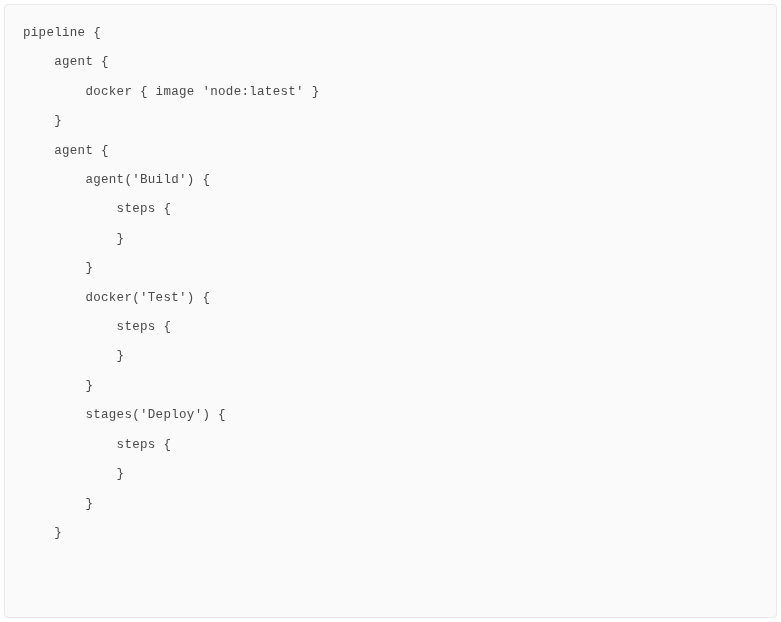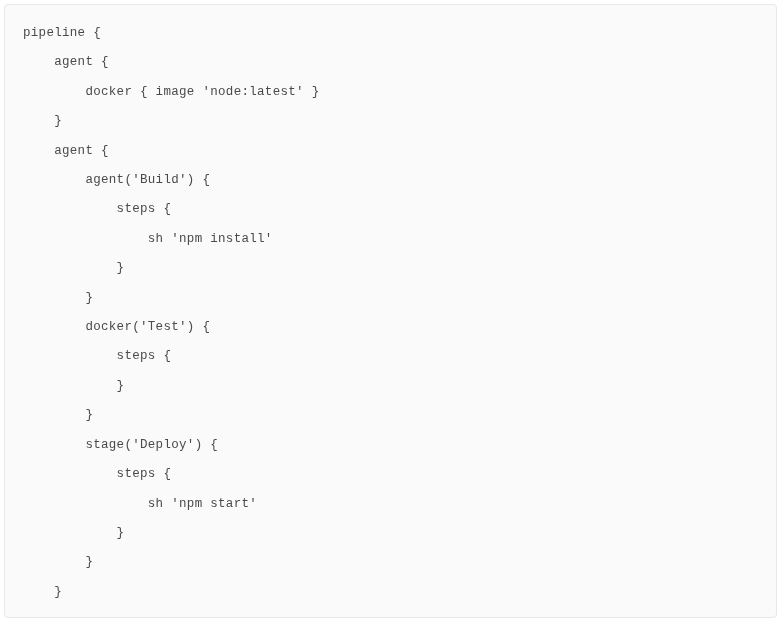--- a/index.html
+++ b/index.html
@@ -33,27 +33,25 @@
 <body>
 
 <div class="code-block">
   <div class="code-line">pipeline {</div>
   <div class="code-line">    agent {</div>
   <div class="code-line">        docker { image 'node:latest' }</div>
   <div class="code-line">    }</div>
   <div class="code-line">    agent {</div>
   <div class="code-line">        agent('Build') {</div>
   <div class="code-line">            steps {</div>
-  <div class="code-line">                sh 'npm install'</div>
   <div class="code-line">            }</div>
   <div class="code-line">        }</div>
   <div class="code-line">        docker('Test') {</div>
   <div class="code-line">            steps {</div>
   <div class="code-line">            }</div>
   <div class="code-line">        }</div>
-  <div class="code-line">        stage('Deploy') {</div>
+  <div class="code-line">        stages('Deploy') {</div>
   <div class="code-line">            steps {</div>
-  <div class="code-line">                sh 'npm start'</div>
   <div class="code-line">            }</div>
   <div class="code-line">        }</div>
   <div class="code-line">    }</div>
 
 </div>
 
 </body></html>

